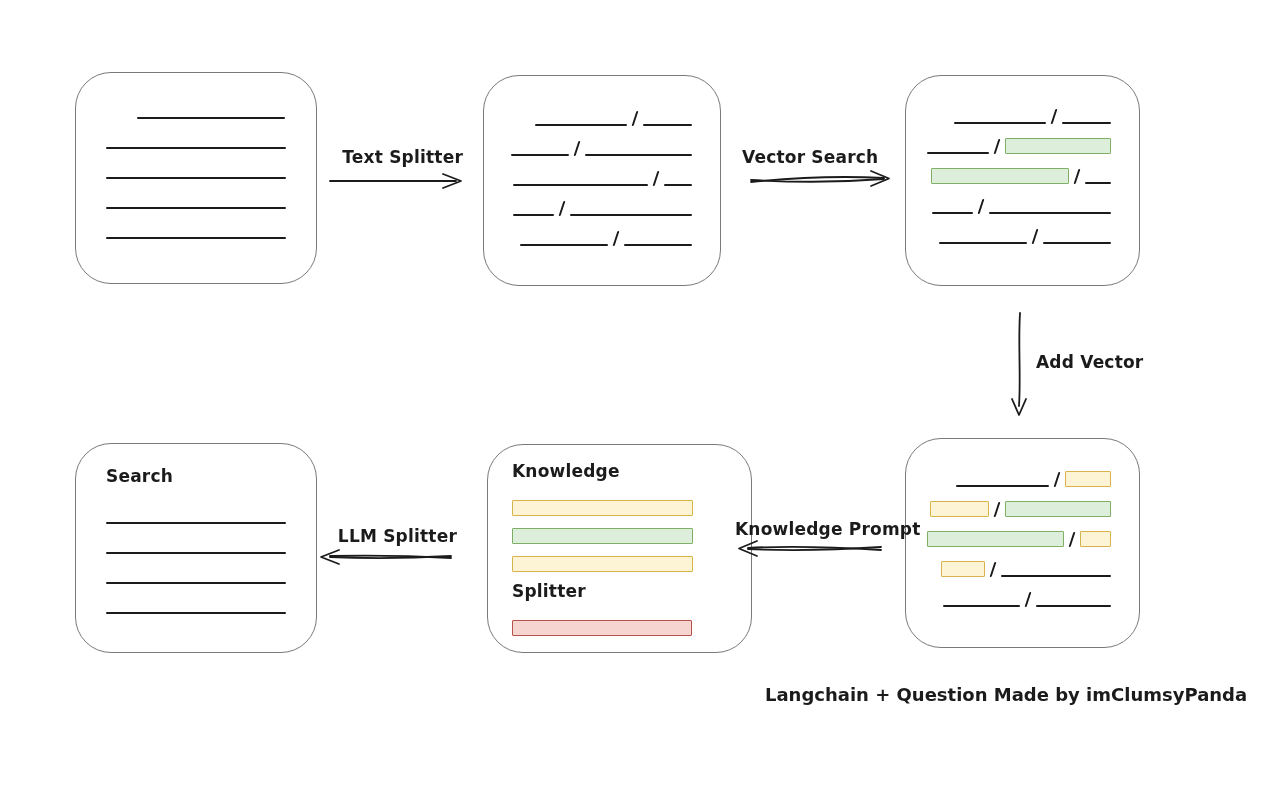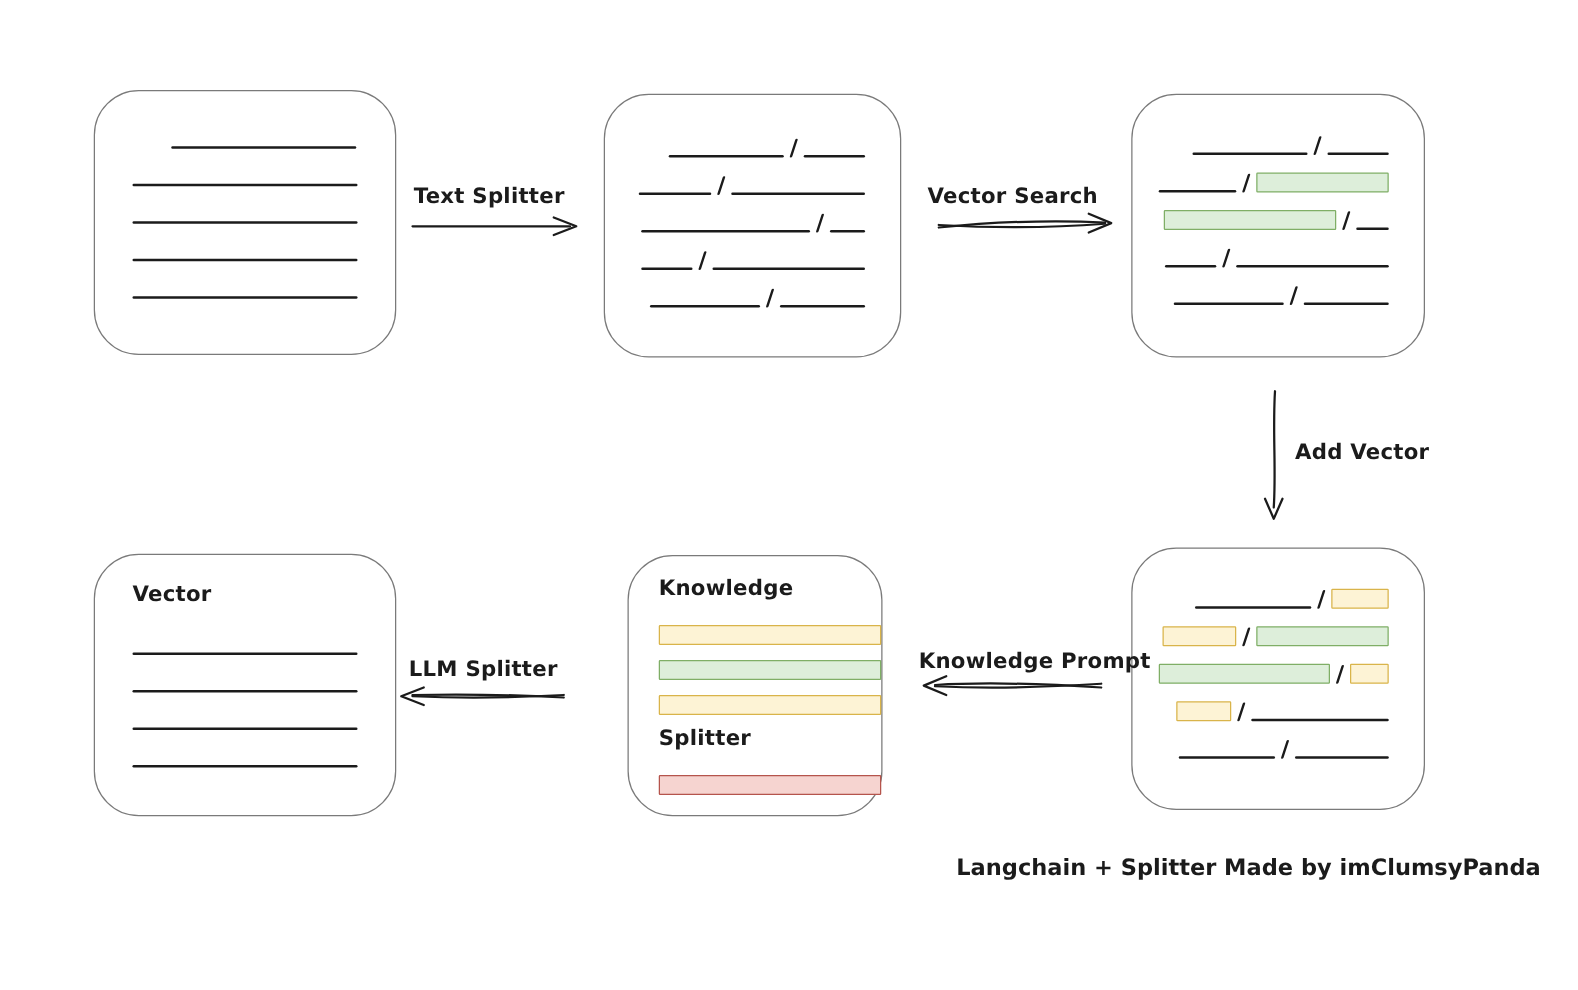--- a/index.html
+++ b/index.html
@@ -25,33 +25,33 @@
   .bar-green{background:var(--green-fill);border-color:var(--green-border);}
   .bar-yellow{background:var(--yellow-fill);border-color:var(--yellow-border);}
   .bar-red{background:var(--red-fill);border-color:var(--red-border);}
   .seg-txt{font-size:17px;font-weight:600;letter-spacing:.2px;color:var(--ink);}
 
   
   #box-document{left:75px;top:72px;width:242px;height:212px;padding:16px 0 0 30px;}
   #box-chunks{left:483px;top:75px;width:238px;height:211px;padding:20px 28px 0 0;}
   #box-searched{left:905px;top:75px;width:235px;height:211px;padding:18px 28px 0 0;}
   #box-context{left:905px;top:438px;width:235px;height:210px;padding:18px 28px 0 0;}
-  #box-prompt{left:487px;top:444px;width:204px;height:209px;padding:8px 0 0 24px;margin-left:15px;}
+  #box-prompt{left:487px;top:444px;width:265px;height:209px;padding:8px 0 0 24px;}
   #box-answer{left:75px;top:443px;width:242px;height:210px;padding:14px 0 0 30px;}
   #box-chunks .row,#box-searched .row,#box-context .row{justify-content:flex-end;}
   #box-prompt .row{height:28px;}
   #box-prompt .row.row-txt{height:36px;}
   #box-prompt .row .seg-bar{margin-bottom:1px;}
   #box-answer .row.row-txt{height:36px;}
 
   .arrow-label{
     position:absolute;font-size:17px;font-weight:600;letter-spacing:.2px;
     color:var(--ink);white-space:nowrap;
   }
-  .centered{text-align:left;}
+  .centered{text-align:right;}
   #caption{
     position:absolute;left:765px;top:684px;width:420px;text-align:center;
     font-size:18px;font-weight:600;color:var(--ink);white-space:nowrap;
   }
   #arrow-layer{position:absolute;left:0;top:0;pointer-events:none;}
   #arrow-layer path{stroke:var(--ink);stroke-width:1.8;fill:none;
     stroke-linecap:round;stroke-linejoin:round;}
 </style>
 </head>
 <body>
@@ -172,21 +172,21 @@
       </div>
       <div class="row row-txt">
         <span class="seg-txt">Splitter</span>
       </div>
       <div class="row">
         <span class="seg-bar bar-red" style="width: 178px;"></span>
       </div>
     </div>
   <div class="box" id="box-answer">
       <div class="row row-txt">
-        <span class="seg-txt">Vector</span>
+        <span class="seg-txt">Search</span>
       </div>
       <div class="row">
         <span class="seg-line" style="width: 180px;"></span>
       </div>
       <div class="row">
         <span class="seg-line" style="width: 180px;"></span>
       </div>
       <div class="row">
         <span class="seg-line" style="width: 180px;"></span>
       </div>
@@ -220,14 +220,14 @@
       <path d="M339 550 L321 557 L339 564"></path>
     </g>
   </svg>
 
   <div class="arrow-label centered" style="left:331px;top:147px;width:132px;">Text Splitter</div>
   <div class="arrow-label centered" style="left:742px;top:147px;width:136px;">Vector Search</div>
   <div class="arrow-label" style="left:1036px;top:352px;">Add Vector</div>
   <div class="arrow-label centered" style="left:735px;top:519px;width:152px;">Knowledge Prompt</div>
   <div class="arrow-label centered" style="left:327px;top:526px;width:130px;">LLM Splitter</div>
 
-  <div id="caption">Langchain + Splitter Made by imClumsyPanda</div>
+  <div id="caption">Langchain + Question Made by imClumsyPanda</div>
 </div>
 
 </body></html>

